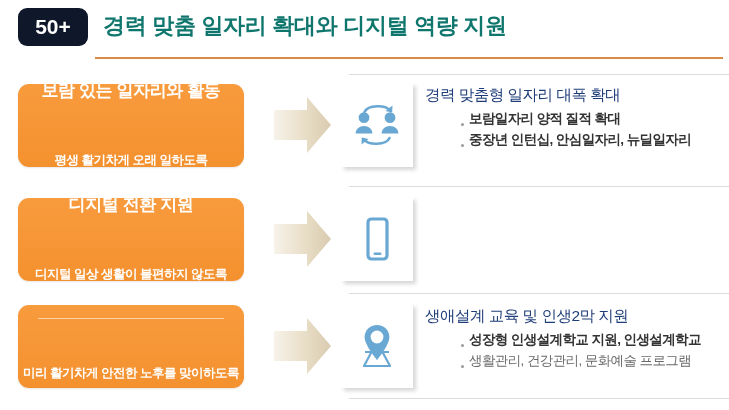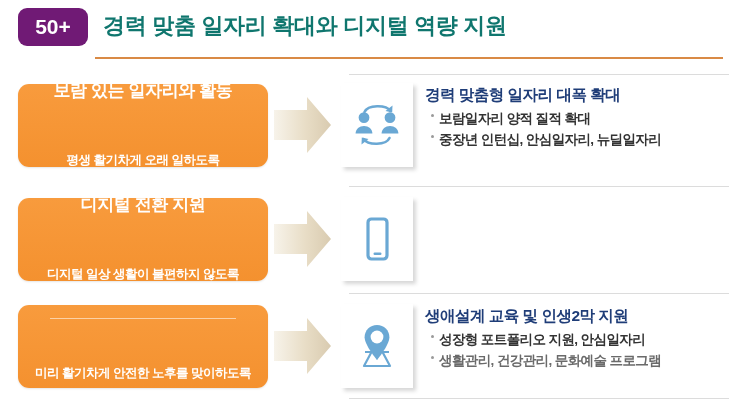--- a/index.html
+++ b/index.html
@@ -7,21 +7,21 @@
     width:729px;height:410px;background:#ffffff;overflow:hidden;
     font-family:"Liberation Sans","DejaVu Sans",sans-serif;
     -webkit-font-smoothing:antialiased;
   }
   .page{position:relative;width:729px;height:410px;}
 
   
   .header{position:absolute;left:0;top:0;width:729px;height:62px;}
   .badge{
     position:absolute;left:18px;top:8px;width:70px;height:38px;
-    background:#701a75;border-radius:9px;
+    background:#0f172a;border-radius:9px;
     display:flex;align-items:center;justify-content:center;
     color:#ffffff;font-size:21px;font-weight:bold;letter-spacing:0px;
   }
   .header-title{
     position:absolute;left:103px;top:11px;
     font-size:22px;font-weight:bold;color:#0f766e;
     letter-spacing:-0.3px;white-space:nowrap;
   }
   .header-rule{
     position:absolute;left:95px;top:57px;width:628px;height:2px;
@@ -29,21 +29,21 @@
   }
 
   
   .row{position:absolute;left:0;width:729px;height:103px;}
   .row-1{top:76px;}
   .row-2{top:190px;}
   .row-3{top:297px;}
 
   
   .left-card{
-    position:absolute;left:18px;top:8px;width:250px;height:83px;
+    position:absolute;left:18px;top:8px;width:226px;height:83px;
     background:#f79a3c;
     background:linear-gradient(180deg,#f89b3d 0%,#f4912f 100%);
     border-radius:11px;
     box-shadow:0 1px 2px rgba(0,0,0,0.10);
     display:flex;flex-direction:column;align-items:center;justify-content:center;
   }
   .left-title{
     color:#ffffff;font-size:17px;font-weight:bold;letter-spacing:-0.4px;
     white-space:nowrap;text-align:center;line-height:1.1;
   }
@@ -64,31 +64,31 @@
   .right-zone{position:absolute;left:341px;top:0;width:388px;height:103px;}
   .icon-card{
     position:absolute;left:0px;top:7px;width:72px;height:84px;
     background:#ffffff;
     box-shadow:3px 3px 4px rgba(0,0,0,0.16);
     display:flex;align-items:center;justify-content:center;
   }
   .icon-card svg{display:block;}
   .right-title{
     position:absolute;left:84px;top:9px;
-    font-size:15.5px;font-weight:bold;color:#1f3d78;
+    font-size:15.5px;font-weight:normal;color:#1f3d78;
     letter-spacing:-0.5px;white-space:nowrap;
   }
   .bullets{position:absolute;left:90px;top:33px;}
   .bullet{
-    display:flex;align-items:center;
+    display:flex;align-items:flex-end;
     font-size:13.5px;letter-spacing:-0.6px;white-space:nowrap;
-    line-height:1.55;color:#3b3b3b;
+    line-height:1.55;color:#3b3b3b;margin-left:30px;
   }
   .bullet.strong{font-weight:bold;color:#333333;}
-  .bullet.light{font-weight:bold;color:#6a6a6a;}
+  .bullet.light{font-weight:normal;color:#6a6a6a;}
   .dot{
     display:inline-block;width:3px;height:3px;border-radius:50%;
     background:#9a9a9a;margin-right:5px;position:relative;top:-4px;flex:none;
   }
 
   
   .hr{position:absolute;left:349px;width:380px;height:1px;background:#dcdcdc;}
   .hr-0{top:74px;}
   .hr-1{top:186px;}
   .hr-2{top:293px;}
@@ -200,21 +200,21 @@
         <svg width="52" height="52" viewBox="0 0 52 52">
           <path d="M14 32 L20.5 32 L13 46 L39 46 L31.5 32 L38 32" fill="none" stroke="#6aa8d4" stroke-width="2.2" stroke-linejoin="round"></path>
           <path d="M26 5 C19 5 13.6 10.4 13.6 17.2 C13.6 25 26 40 26 40 C26 40 38.4 25 38.4 17.2 C38.4 10.4 33 5 26 5 Z" fill="#6aa8d4"></path>
           <circle cx="26" cy="17" r="6.4" fill="#ffffff"></circle>
         </svg>
       </div>
       <div class="right-title">생애설계 교육 및 인생2막 지원</div>
       <div class="bullets">
         <div class="bullet strong">
           <span class="dot"></span>
-          <span>성장형 포트폴리오 지원, 안심일자리</span>
+          <span>성장형 인생설계학교 지원, 인생설계학교</span>
         </div>
         <div class="bullet light">
           <span class="dot"></span>
           <span>생활관리, 건강관리, 문화예술 프로그램</span>
         </div>
       </div>
     </div>
   </div>
 
   <div class="hr hr-3"></div>

